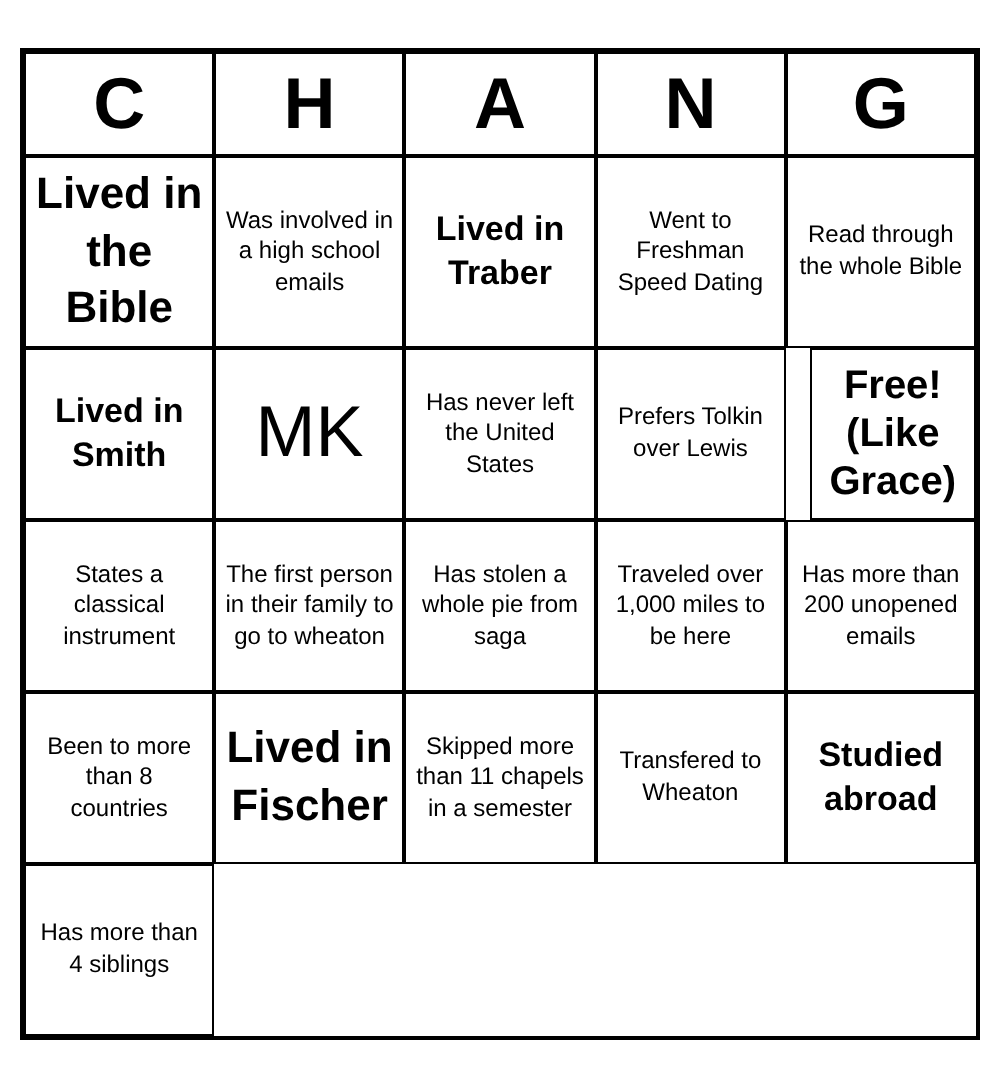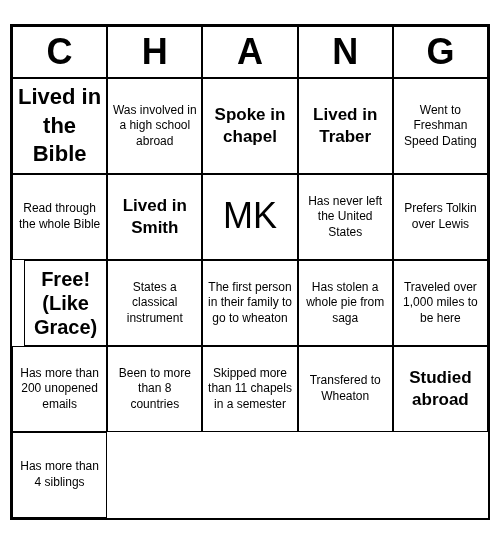--- a/index.html
+++ b/index.html
@@ -63,34 +63,34 @@
 <div class="bingo-card">
   <div class="bingo-header">
   <div class="bingo-header-cell">C</div>
       <div class="bingo-header-cell">H</div>
       <div class="bingo-header-cell">A</div>
       <div class="bingo-header-cell">N</div>
       <div class="bingo-header-cell">G</div>
     </div>
   <div class="bingo-grid">
   <div class="bingo-cell large-text">Lived in the Bible</div>
-      <div class="bingo-cell">Was involved in a high school abroad</div>
-      <div class="bingo-cell medium-text">Spoke in chapel</div>
+      <div class="bingo-cell">Was involved in a high school emails</div>
       <div class="bingo-cell medium-text">Lived in Traber</div>
       <div class="bingo-cell">Went to Freshman Speed Dating</div>
       <div class="bingo-cell">Read through the whole Bible</div>
       <div class="bingo-cell medium-text">Lived in Smith</div>
       <div class="bingo-cell" style="font-size: 36px; font-weight: normal;">MK</div>
       <div class="bingo-cell">Has never left the United States</div>
       <div class="bingo-cell">Prefers Tolkin over Lewis</div>
       <div class="bingo-cell free-cell">Free! (Like Grace)</div>
       <div class="bingo-cell">States a classical instrument</div>
       <div class="bingo-cell">The first person in their family to go to wheaton</div>
       <div class="bingo-cell">Has stolen a whole pie from saga</div>
       <div class="bingo-cell">Traveled over 1,000 miles to be here</div>
       <div class="bingo-cell">Has more than 200 unopened emails</div>
       <div class="bingo-cell">Been to more than 8 countries</div>
+      <div class="bingo-cell large-text">Lived in Fischer</div>
       <div class="bingo-cell">Skipped more than 11 chapels in a semester</div>
       <div class="bingo-cell">Transfered to Wheaton</div>
       <div class="bingo-cell medium-text">Studied abroad</div>
       <div class="bingo-cell">Has more than 4 siblings</div>
     </div>
 </div>
 
 </body></html>

